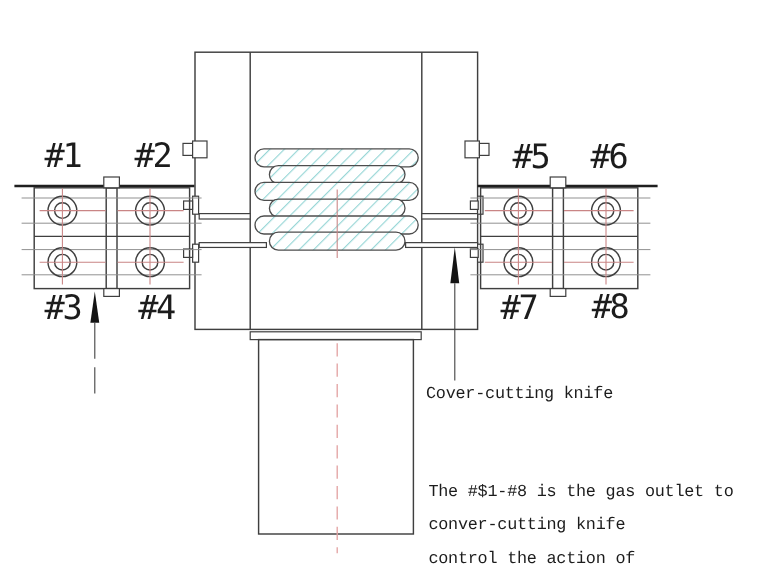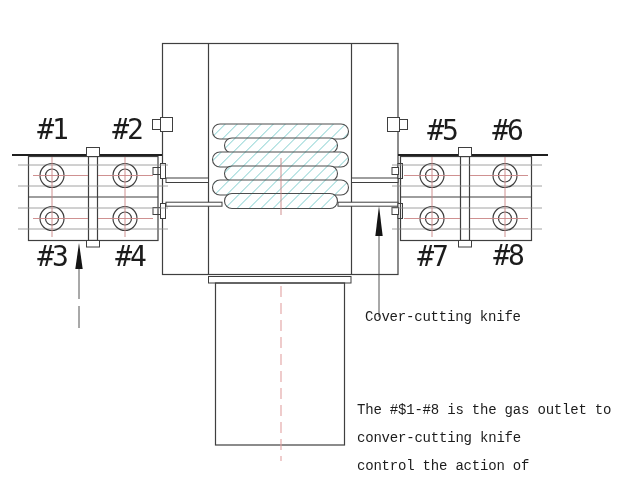--- a/index.html
+++ b/index.html
@@ -25,21 +25,21 @@
       font-family:"DejaVu Sans Mono",monospace;font-size:28px;line-height:1;
       letter-spacing:-2px;color:var(--text,#1c1c1c);white-space:nowrap;}
   .pl1{left:52px; top:116px;} .pl2{left:127px;top:116px;}
   .pl3{left:52px; top:243px;} .pl4{left:130px;top:243px;}
   .pl5{left:442px;top:117px;} .pl6{left:507px;top:117px;}
   .pl7{left:432px;top:243px;} .pl8{left:508px;top:242px;}
 
   .anno{position:absolute;font-size:14px;letter-spacing:-0.2px;
         color:var(--text,#1c1c1c);white-space:nowrap;line-height:1.2;}
   .anno-cylinder{left:8px;  top:333px;}
-  .anno-knife   {left:355px;top:309px;margin-left:10px;}
+  .anno-knife   {left:355px;top:321px;}
   .note{position:absolute;left:357px;top:400px;}
   .note .note-line{height:28px;line-height:20px;font-size:14px;
         letter-spacing:-0.2px;color:var(--text,#1c1c1c);white-space:nowrap;}
 </style>
 </head>
 <body>
 
 <div class="canvas">
 
   <svg width="640" height="480" viewBox="0 0 640 480">

